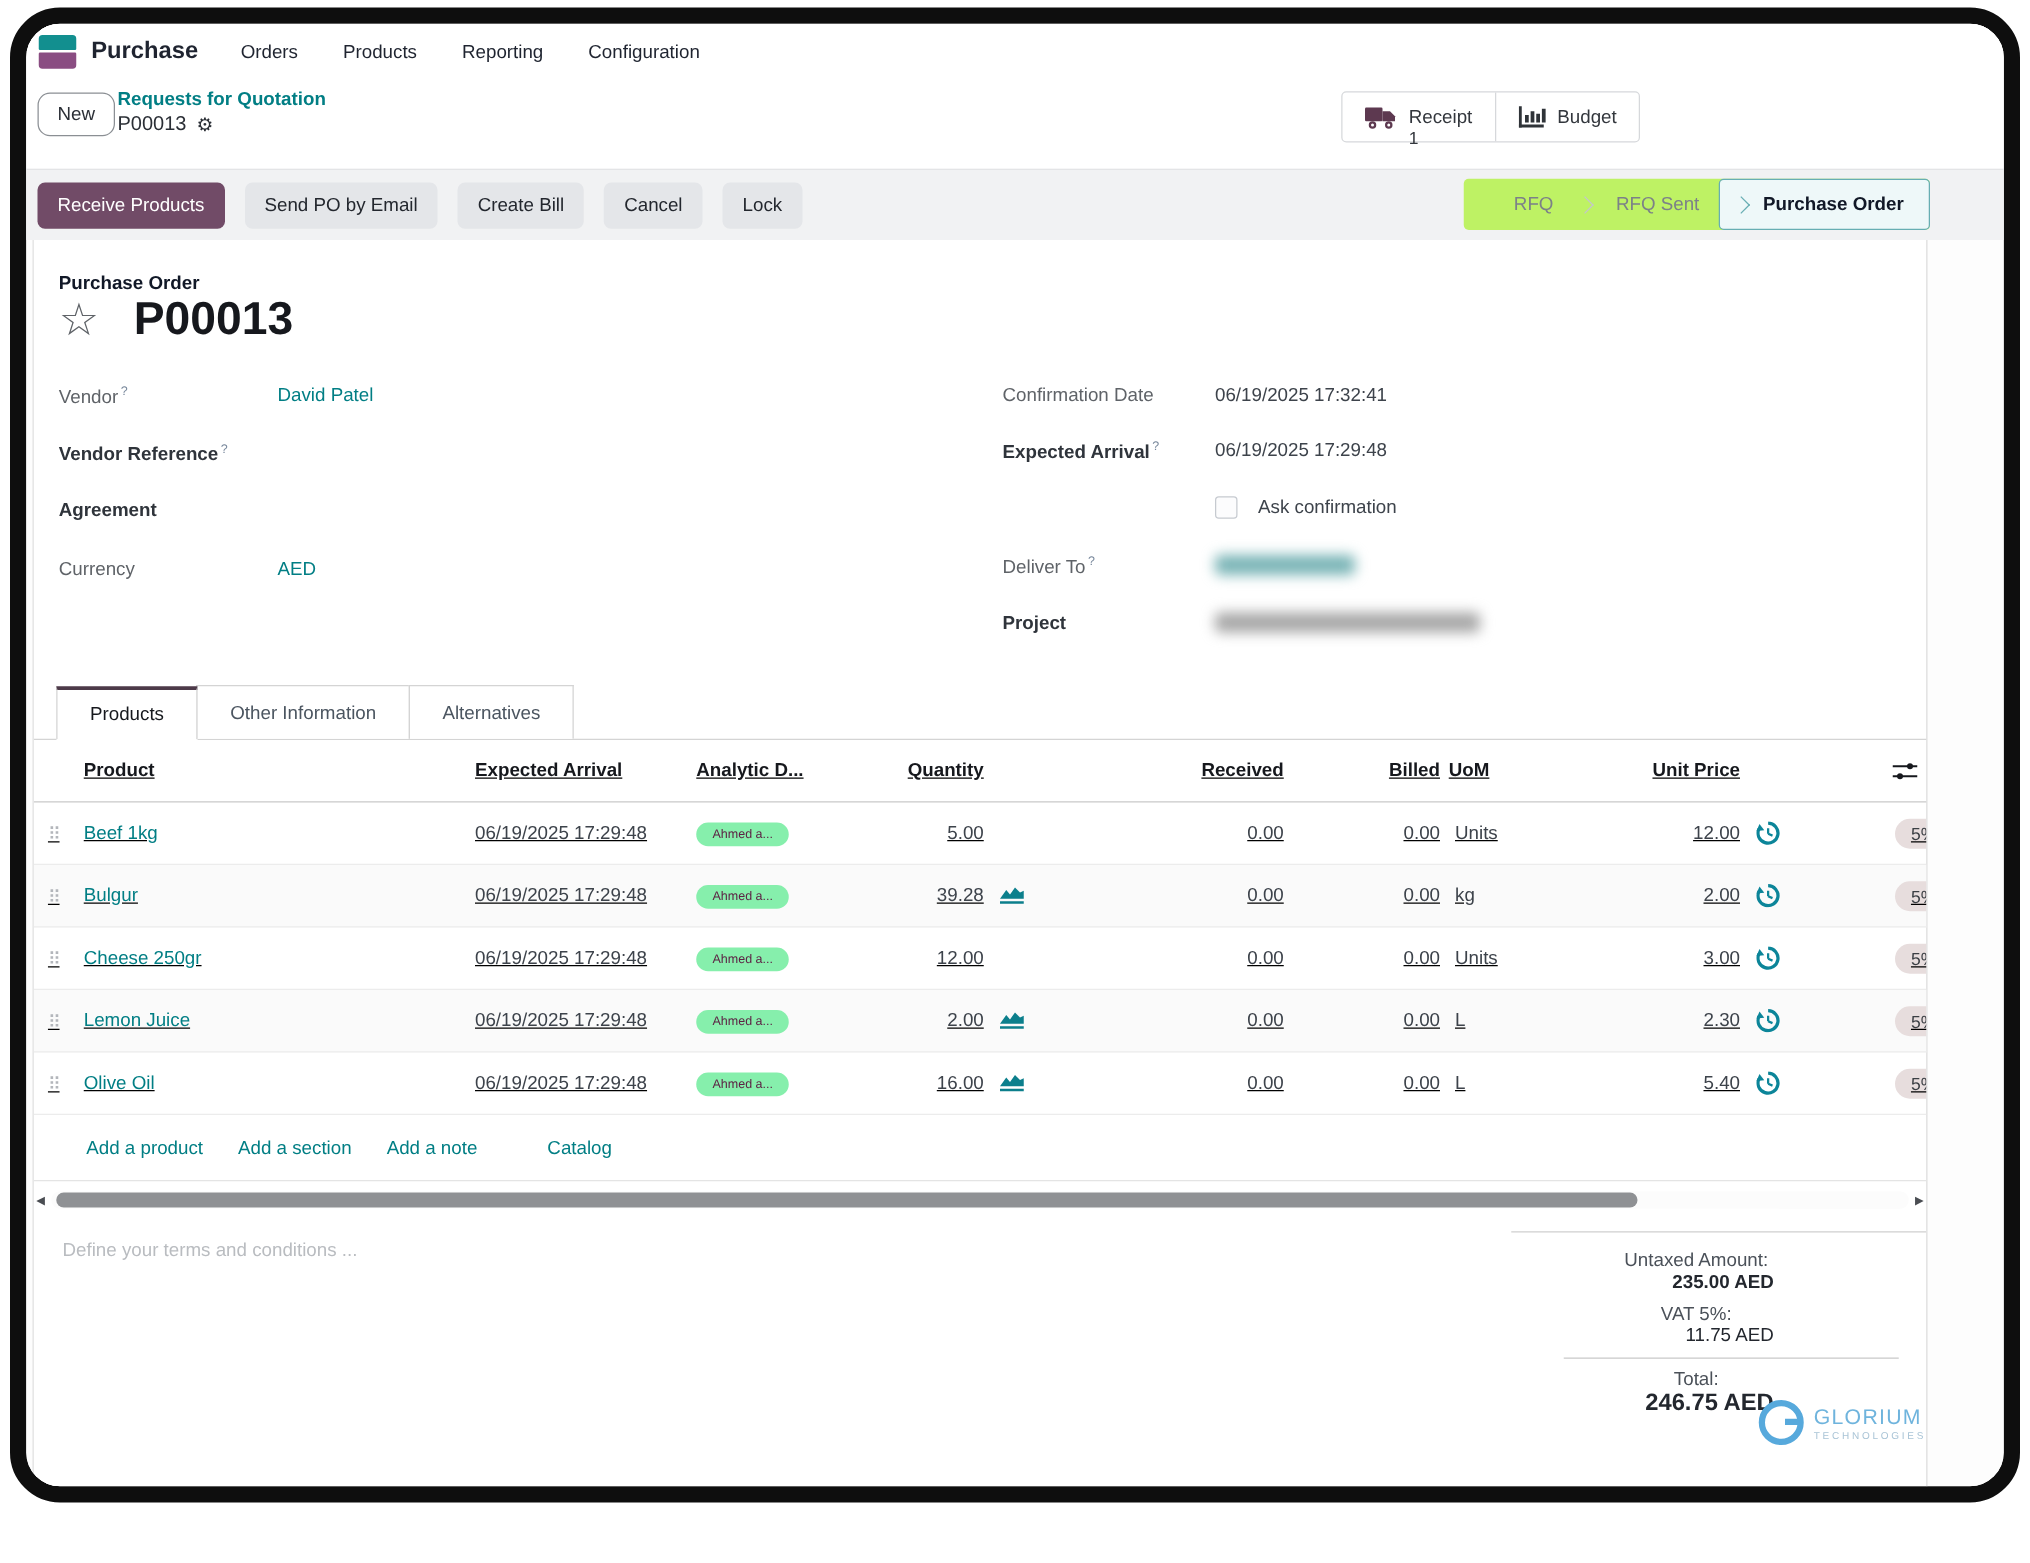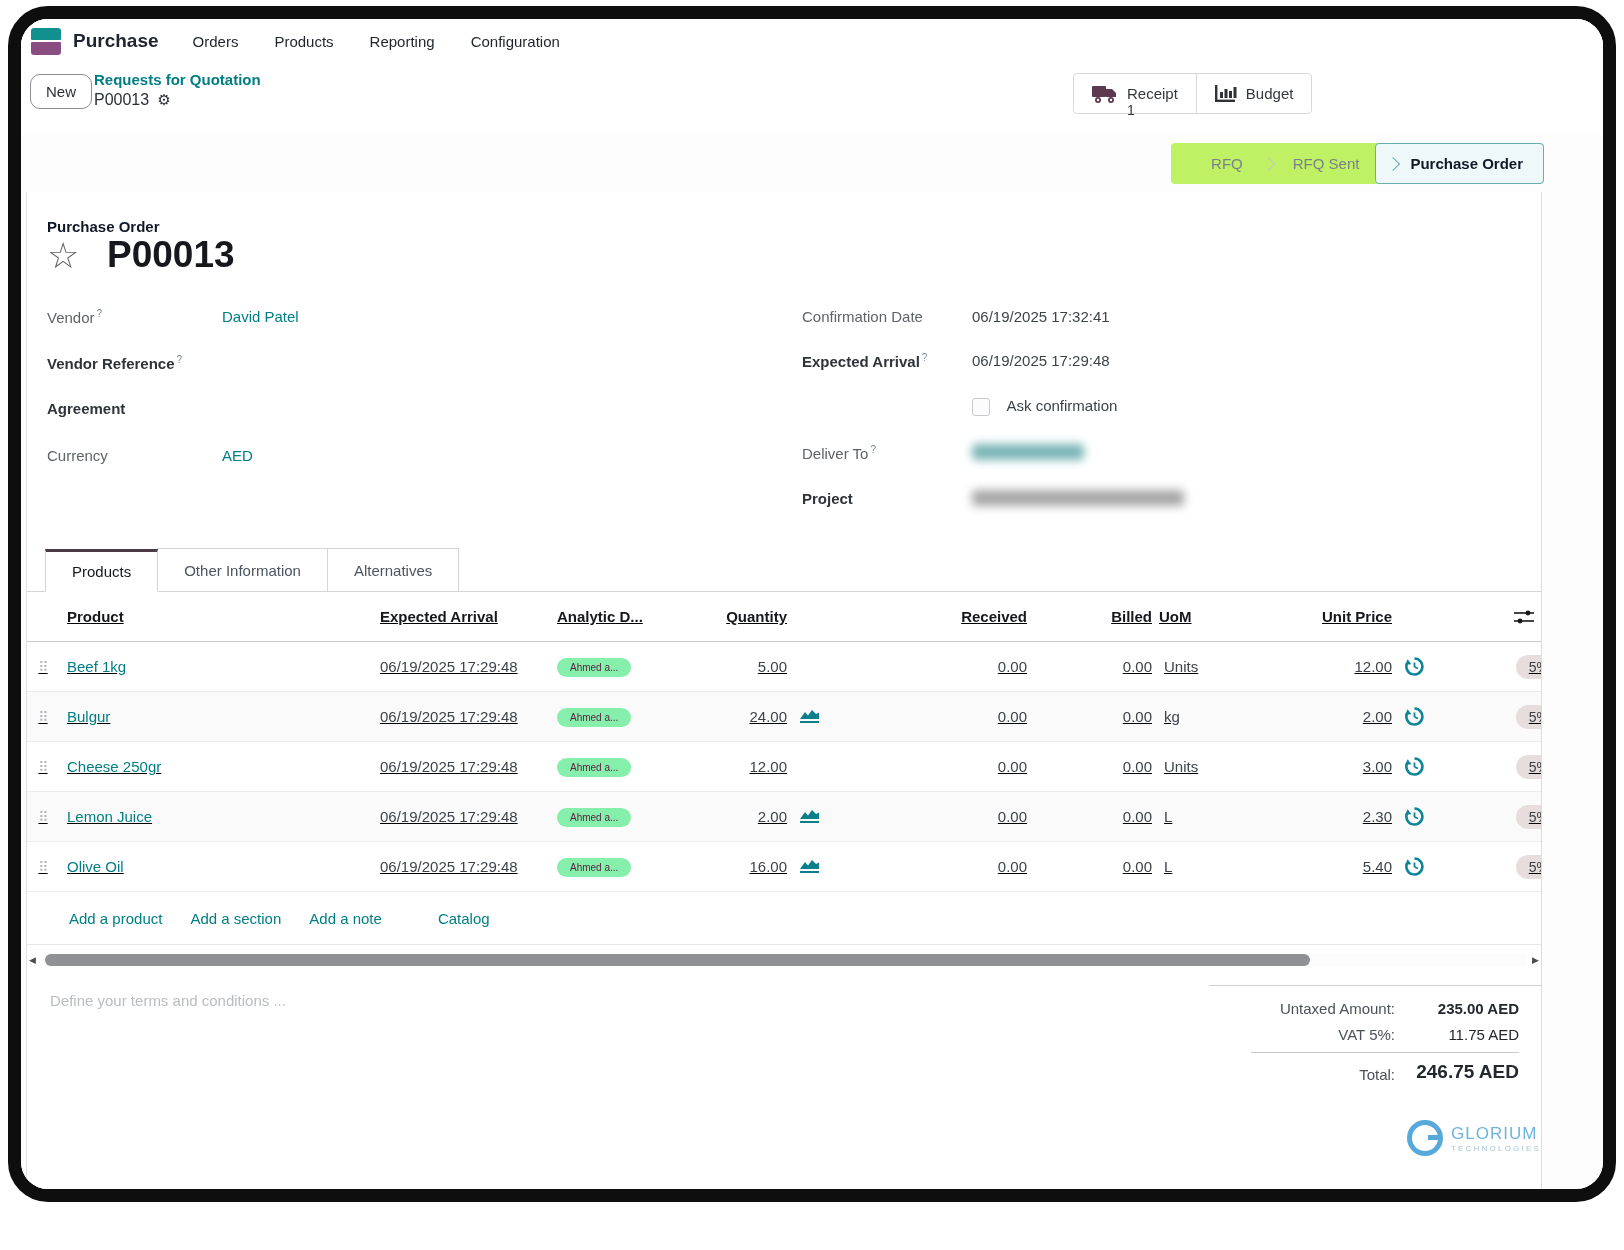--- a/index.html
+++ b/index.html
@@ -109,21 +109,21 @@
   .linksrow .cat { margin-left:28px; }
 
   .hscroll { position:absolute; left:2px; top:760px; width:1510px; height:16px; display:flex; align-items:center; }
   .harrow { font-size:9px; color:#4a4d52; width:12px; cursor:pointer; }
   .htrack { flex:1; height:14px; background:#fcfcfc; border-radius:7px; position:relative; }
   .hthumb { position:absolute; left:4px; top:1px; width:1265px; height:12px; background:#8f9194; border-radius:7px; cursor:grab; }
 
   .terms { position:absolute; left:23px; top:800px; font-size:15px; color:#b9bcc0; cursor:text; }
 
   .totals { position:absolute; right:0; top:793px; width:332px; border-top:1px solid #cfcfcf; padding:14px 22px 0 0; }
-  .trowt { display:flex; justify-content:flex-end; align-items:flex-end; margin-bottom:9px; }
+  .trowt { display:flex; justify-content:flex-end; align-items:center; margin-bottom:9px;flex-direction:column; }
   .tlabel { font-size:15px; color:#4b5159; margin-right:14px; }
   .tval { font-size:15px; color:#23272e; min-width:110px; text-align:right; }
   .tval.b { font-weight:700; }
   .total-sep { border-top:1px solid #c9c9c9; margin:2px 0 8px 42px; }
   .tval.grand { font-size:19px; font-weight:700; }
   .tlabel.grand { font-size:15px; }
 
   .brandmark { position:absolute; left:1380px; top:928px; display:flex; align-items:center; gap:8px; }
   .gcircle { width:36px; height:36px; border-radius:50%; border:5px solid #57a9dc; position:relative; }
   .gcircle::after { content:""; position:absolute; right:-2px; top:10px; width:12px; height:5px; background:#57a9dc; }
@@ -181,20 +181,27 @@
           <rect x="5" y="8" width="3" height="6" fill="#2f3338"></rect>
           <rect x="9.5" y="5" width="3" height="9" fill="#2f3338"></rect>
           <rect x="14" y="7" width="3" height="7" fill="#2f3338"></rect>
           <rect x="18.5" y="3" width="3" height="11" fill="#2f3338"></rect>
         </svg>
         <span>Budget</span>
       </div>
     </div>
   </div>
 
+  <div class="actionbar">
+    <button class="abtn primary">Receive Products</button>
+    <button class="abtn sec">Send PO by Email</button>
+    <button class="abtn sec">Create Bill</button>
+    <button class="abtn sec">Cancel</button>
+    <button class="abtn sec">Lock</button>
+  </div>
   <div class="statusbar">
     <span class="step">RFQ</span>
     <span class="chev"></span>
     <span class="step">RFQ Sent</span>
     <span class="step-active">
       <span class="chev-active"></span>
       <span>Purchase Order</span>
     </span>
   </div>
 
@@ -306,21 +313,21 @@
         <span class="c taxcell">
               <span class="taxpill">5%</span>
             </span>
       </div>
 
       <div class="trow tgrid">
         <span class="c handle">⠿</span>
         <span class="c pl prodlink">Bulgur</span>
         <span class="c pl">06/19/2025 17:29:48</span>
         <span class="c analytic-cell"><span class="pill">Ahmed a...</span></span>
-        <span class="c num">24.00</span>
+        <span class="c num">39.28</span>
         <span class="icon-cell">
           <svg width="21" height="17" viewBox="0 0 21 17">
             <polygon points="1,11 6,4 9,7.5 13,2 17,6 20,4.5 20,11 1,11" fill="#0c7f8c"></polygon>
             <rect x="1" y="13" width="19" height="2" fill="#0c7f8c"></rect>
           </svg>
         </span>
         <span class="c num">0.00</span>
         <span class="c num">0.00</span>
         <span class="c" style="padding-left:12px;">kg</span>
         <span class="c num">2.00</span>

